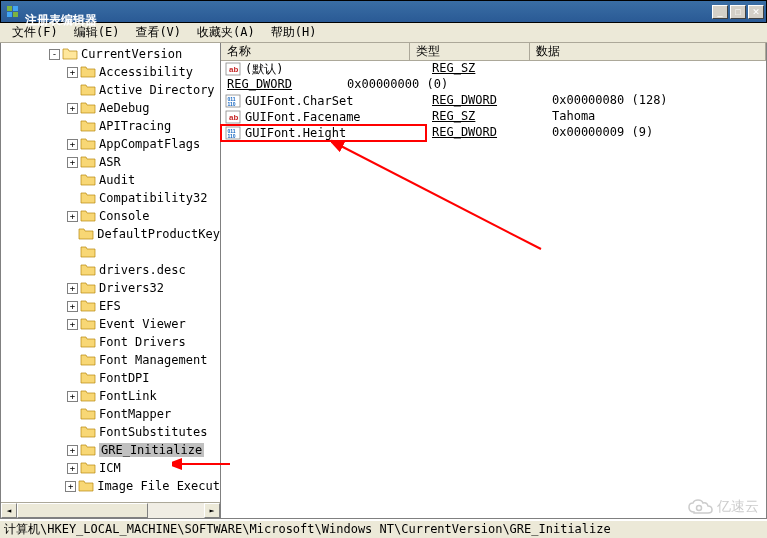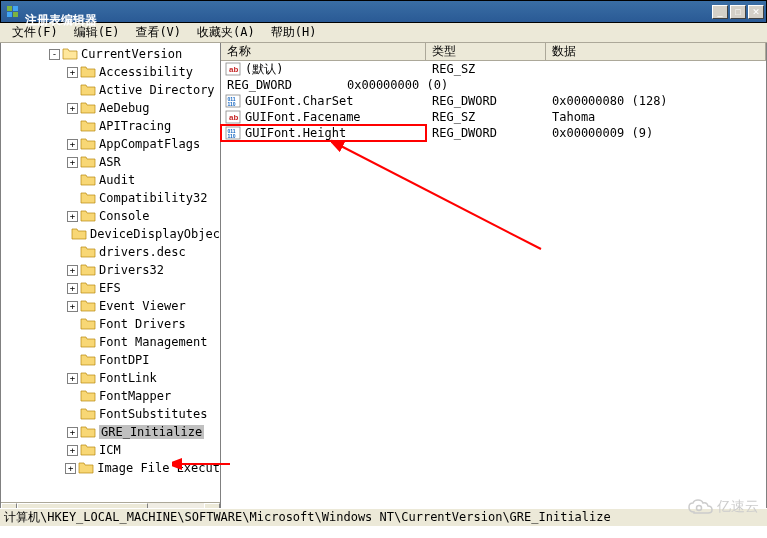--- a/index.html
+++ b/index.html
@@ -31,33 +31,33 @@
 .tree-label.selected { background: #c0c0c0; color: #000; padding: 0 2px; }
 .tree-scroll-h { height: 16px; background: #ece9d8; border-top: 1px solid #aca899; position: absolute; bottom: 0; left: 0; right: 0; display: flex; }
 .tree-scroll-h .sbtn { width: 16px; height: 15px; background: #ece9d8; border: 1px solid #fff; border-right-color: #808080; border-bottom-color: #808080; display:flex; align-items:center; justify-content:center; font-size:8px; }
 .tree-scroll-h .strack { flex: 1; background: #f0ede4; }
 .tree-scroll-h .sthumb { width: 70%; height: 100%; background: #ece9d8; border: 1px solid #fff; border-right-color: #808080; border-bottom-color: #808080; }
 
 
 .list { flex: 1; display: flex; flex-direction: column; position: relative; }
 .list-header { height: 18px; display: flex; background: #ece9d8; border-bottom: 1px solid #aca899; }
 .list-header .col { border-right: 1px solid #aca899; padding: 2px 6px; display: flex; align-items: center; }
-.col1 { width: 205px; }
+.col1 { width: 189px; }
 .col2 { width: 120px; font-family: Liberation Mono, monospace; }
 .col3 { flex: 1; }
 .list-body { flex: 1; position: relative; }
-.list-row { height: 16px; display: flex; align-items: center; }
+.list-row { height: 16px; display: flex; }
 .list-row .cell1 { width: 205px; display: flex; align-items: center; padding-left: 4px; }
-.list-row .cell2 { width: 120px; padding-left: 6px; }
+.list-row .cell2 { width: 120px; padding-left: 6px; text-decoration: underline; }
 .list-row .cell3 { flex: 1; padding-left: 6px; }
 .valicon { width: 16px; height: 16px; margin-right: 4px; flex-shrink: 0; }
 .highlighted { outline: 2px solid #ff0000; outline-offset: -1px; }
 
 
-.statusbar { position: absolute; bottom: 12px; left: 0; right: 0; height: 18px; background: #ece9d8; border-top: 1px solid #fff; padding: 2px 4px; display: flex; align-items: center; font-size: 12px; }
+.statusbar { position: absolute; bottom: 0; left: 0; right: 0; height: 18px; background: #ece9d8; border-top: 1px solid #fff; padding: 2px 4px; display: flex; align-items: center; font-size: 12px; }
 
 
 .folder svg { display: block; }
 
 
 .arrow { position: absolute; pointer-events: none; }
 
 
 .watermark { position: absolute; right: 8px; bottom: 22px; font-size: 14px; color: #ccc; display: flex; align-items: center; gap: 4px; }
 </style>
@@ -194,21 +194,30 @@
           <span class="tree-label">Console</span>
         </div>
         <div class="tree-row">
           <span class="indent" style="width:66px"></span>
           <span class="noexp"></span>
           <span class="folder">
             <svg width="16" height="14" viewBox="0 0 16 14">
               <path d="M1 3 L1 12 L15 12 L15 4 L7 4 L6 2 L1 2 Z" fill="#f8d775" stroke="#b8860b" stroke-width="0.7"></path>
             </svg>
           </span>
-          <span class="tree-label">DeviceDisplayObjec</span>
+          <span class="tree-label">DefaultProductKey</span>
+        </div>
+        <div class="tree-row">
+          <span class="indent" style="width:66px"></span>
+          <span class="noexp"></span>
+          <span class="folder">
+            <svg width="16" height="14" viewBox="0 0 16 14">
+              <path d="M1 3 L1 12 L15 12 L15 4 L7 4 L6 2 L1 2 Z" fill="#f8d775" stroke="#b8860b" stroke-width="0.7"></path>
+            </svg>
+          </span>
         </div>
         <div class="tree-row">
           <span class="indent" style="width:66px"></span>
           <span class="noexp"></span>
           <span class="folder">
             <svg width="16" height="14" viewBox="0 0 16 14">
               <path d="M1 3 L1 12 L15 12 L15 4 L7 4 L6 2 L1 2 Z" fill="#f8d775" stroke="#b8860b" stroke-width="0.7"></path>
             </svg>
           </span>
           <span class="tree-label">drivers.desc</span>

